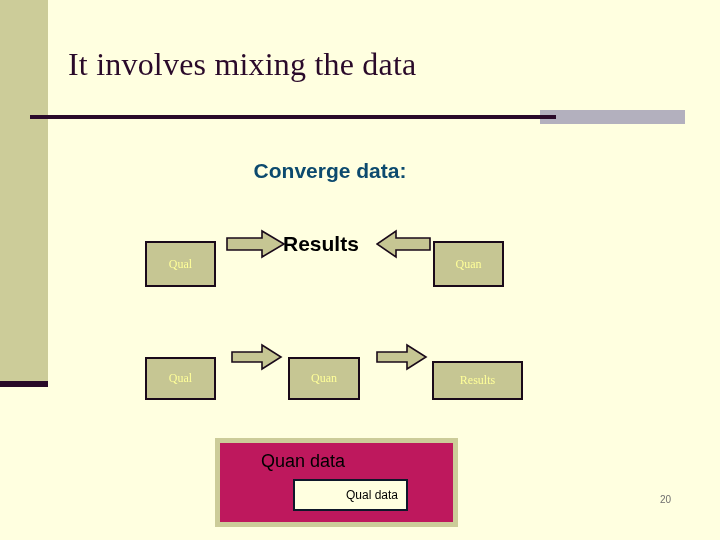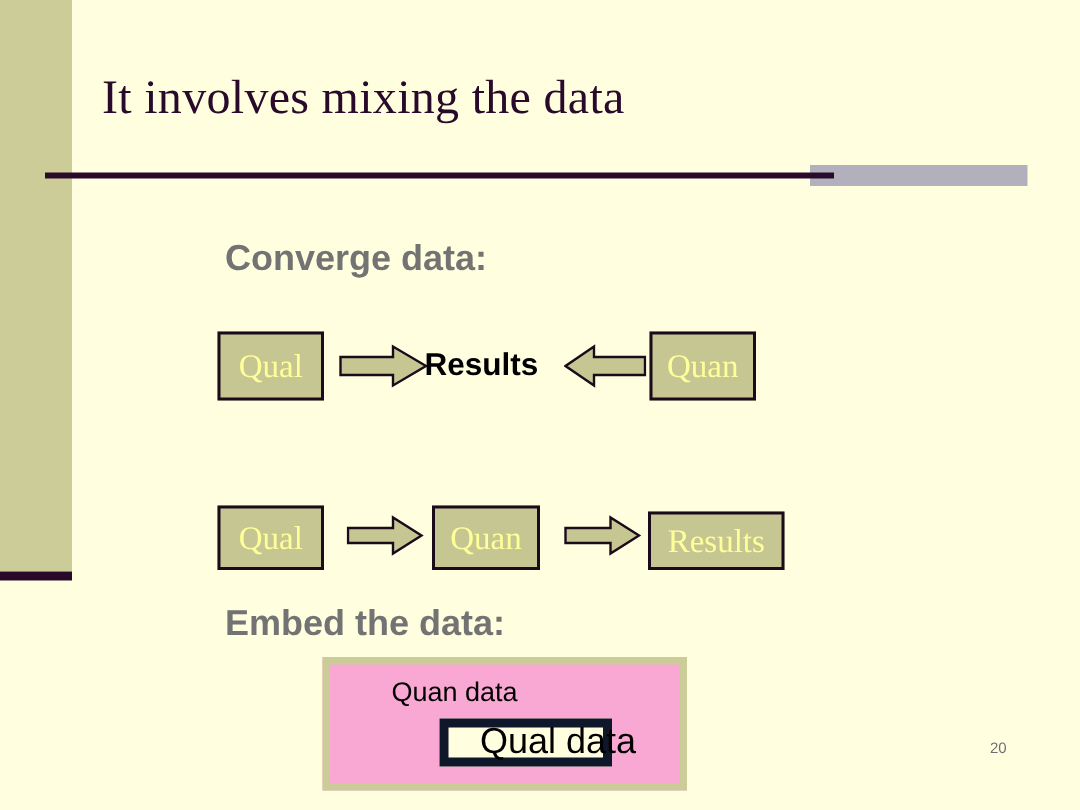--- a/index.html
+++ b/index.html
@@ -64,41 +64,43 @@
     color: #2A0A2A;
     letter-spacing: 0.2px;
     white-space: nowrap;
   }
 
   
   .section-heading {
     position: absolute;
     font-family: "Liberation Sans", sans-serif;
     font-weight: bold;
-    font-size: 24px;
-    color: #737373;
-    white-space: nowrap;
+    font-size: 21px;
+    color: #0c4a6e;
+    white-space: nowrap;
+    text-align: center;
   }
   #heading-converge { left: 150px; top: 159px; width: 360px; }
   #heading-connect  { left: 150px; top: 294px; width: 360px; }
   #heading-embed    { left: 150px; top: 402px; width: 380px; }
 
   
   .kbox {
     position: absolute;
     background: #C6C693;
     border: 2px solid #1A0A1A;
     box-sizing: border-box;
     display: flex;
     align-items: center;
     justify-content: center;
     font-family: "Liberation Serif", serif;
-    font-size: 22px;
+    font-size: 12px;
     color: #FFFF99;
     white-space: nowrap;
+    margin-top: 20px;
   }
 
   
   #box-converge-qual { left: 145px; top: 221px; width: 71px; height: 46px; }
   #box-converge-quan { left: 433px; top: 221px; width: 71px; height: 46px; }
   .plain-label {
     position: absolute;
     font-family: "Liberation Sans", sans-serif;
     font-weight: bold;
     font-size: 21px;
@@ -121,45 +123,45 @@
   #arrow-converge-left  { left: 376px; top: 229px; }
   #arrow-connect-1      { left: 231px; top: 342px; }
   #arrow-connect-2      { left: 376px; top: 342px; }
 
   
   #embed-outer {
     position: absolute;
     left: 215px; top: 438px;
     width: 243px;
     height: 89px;
-    background: #f9a8d4;
+    background: #be185d;
     border: 5px solid #CCCC99;
     box-sizing: border-box;
   }
   #embed-outer-label {
     position: absolute;
     left: 41px; top: 8px;
     font-family: "Liberation Sans", sans-serif;
     font-size: 18px;
     color: #000000;
     white-space: nowrap;
   }
   #embed-inner {
     position: absolute;
     left: 73px; top: 36px;
     width: 115px;
     height: 32px;
-    border: 6px solid #0f172a;
+    border: 2px solid #0f172a;
     box-sizing: border-box;
     background: #FFFFE0;
     display: flex;
     align-items: center;
     justify-content: center;
     font-family: "Liberation Sans", sans-serif;
-    font-size: 24px;
+    font-size: 12px;
     color: #000000;
     white-space: nowrap;
     padding-left: 43px;
   }
 
   
   #page-number {
     position: absolute;
     left: 660px; top: 494px;
     font-family: "Liberation Sans", sans-serif;
@@ -212,21 +214,20 @@
   <div class="kbox" id="box-connect-quan">Quan</div>
 
   <div class="arrow" id="arrow-connect-2">
     <svg width="52" height="30" viewBox="0 0 52 30">
       <polygon points="1,10 31,10 31,3 50,15 31,27 31,20 1,20" fill="#C6C693" stroke="#1A0A1A" stroke-width="1.6" stroke-linejoin="miter"></polygon>
     </svg>
   </div>
 
   <div class="kbox" id="box-connect-results">Results</div>
 
-  <div class="section-heading" id="heading-embed">Embed the data:</div>
 
   <div id="embed-outer">
     <div id="embed-outer-label">Quan data</div>
     <div id="embed-inner">Qual data</div>
   </div>
 
   <div id="page-number">20</div>
 
 </div>
 

